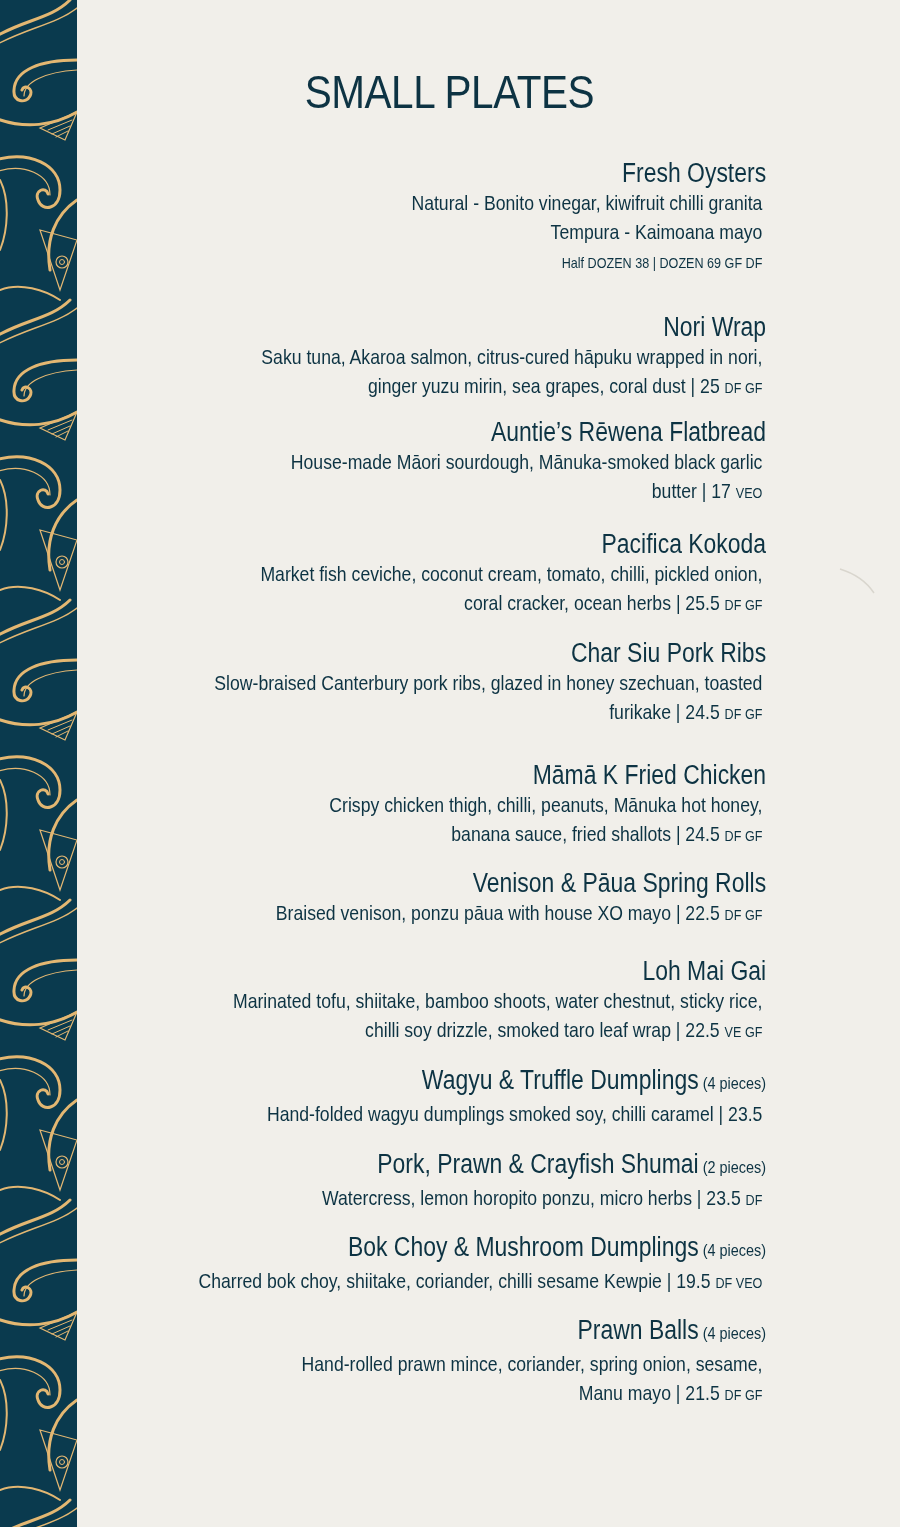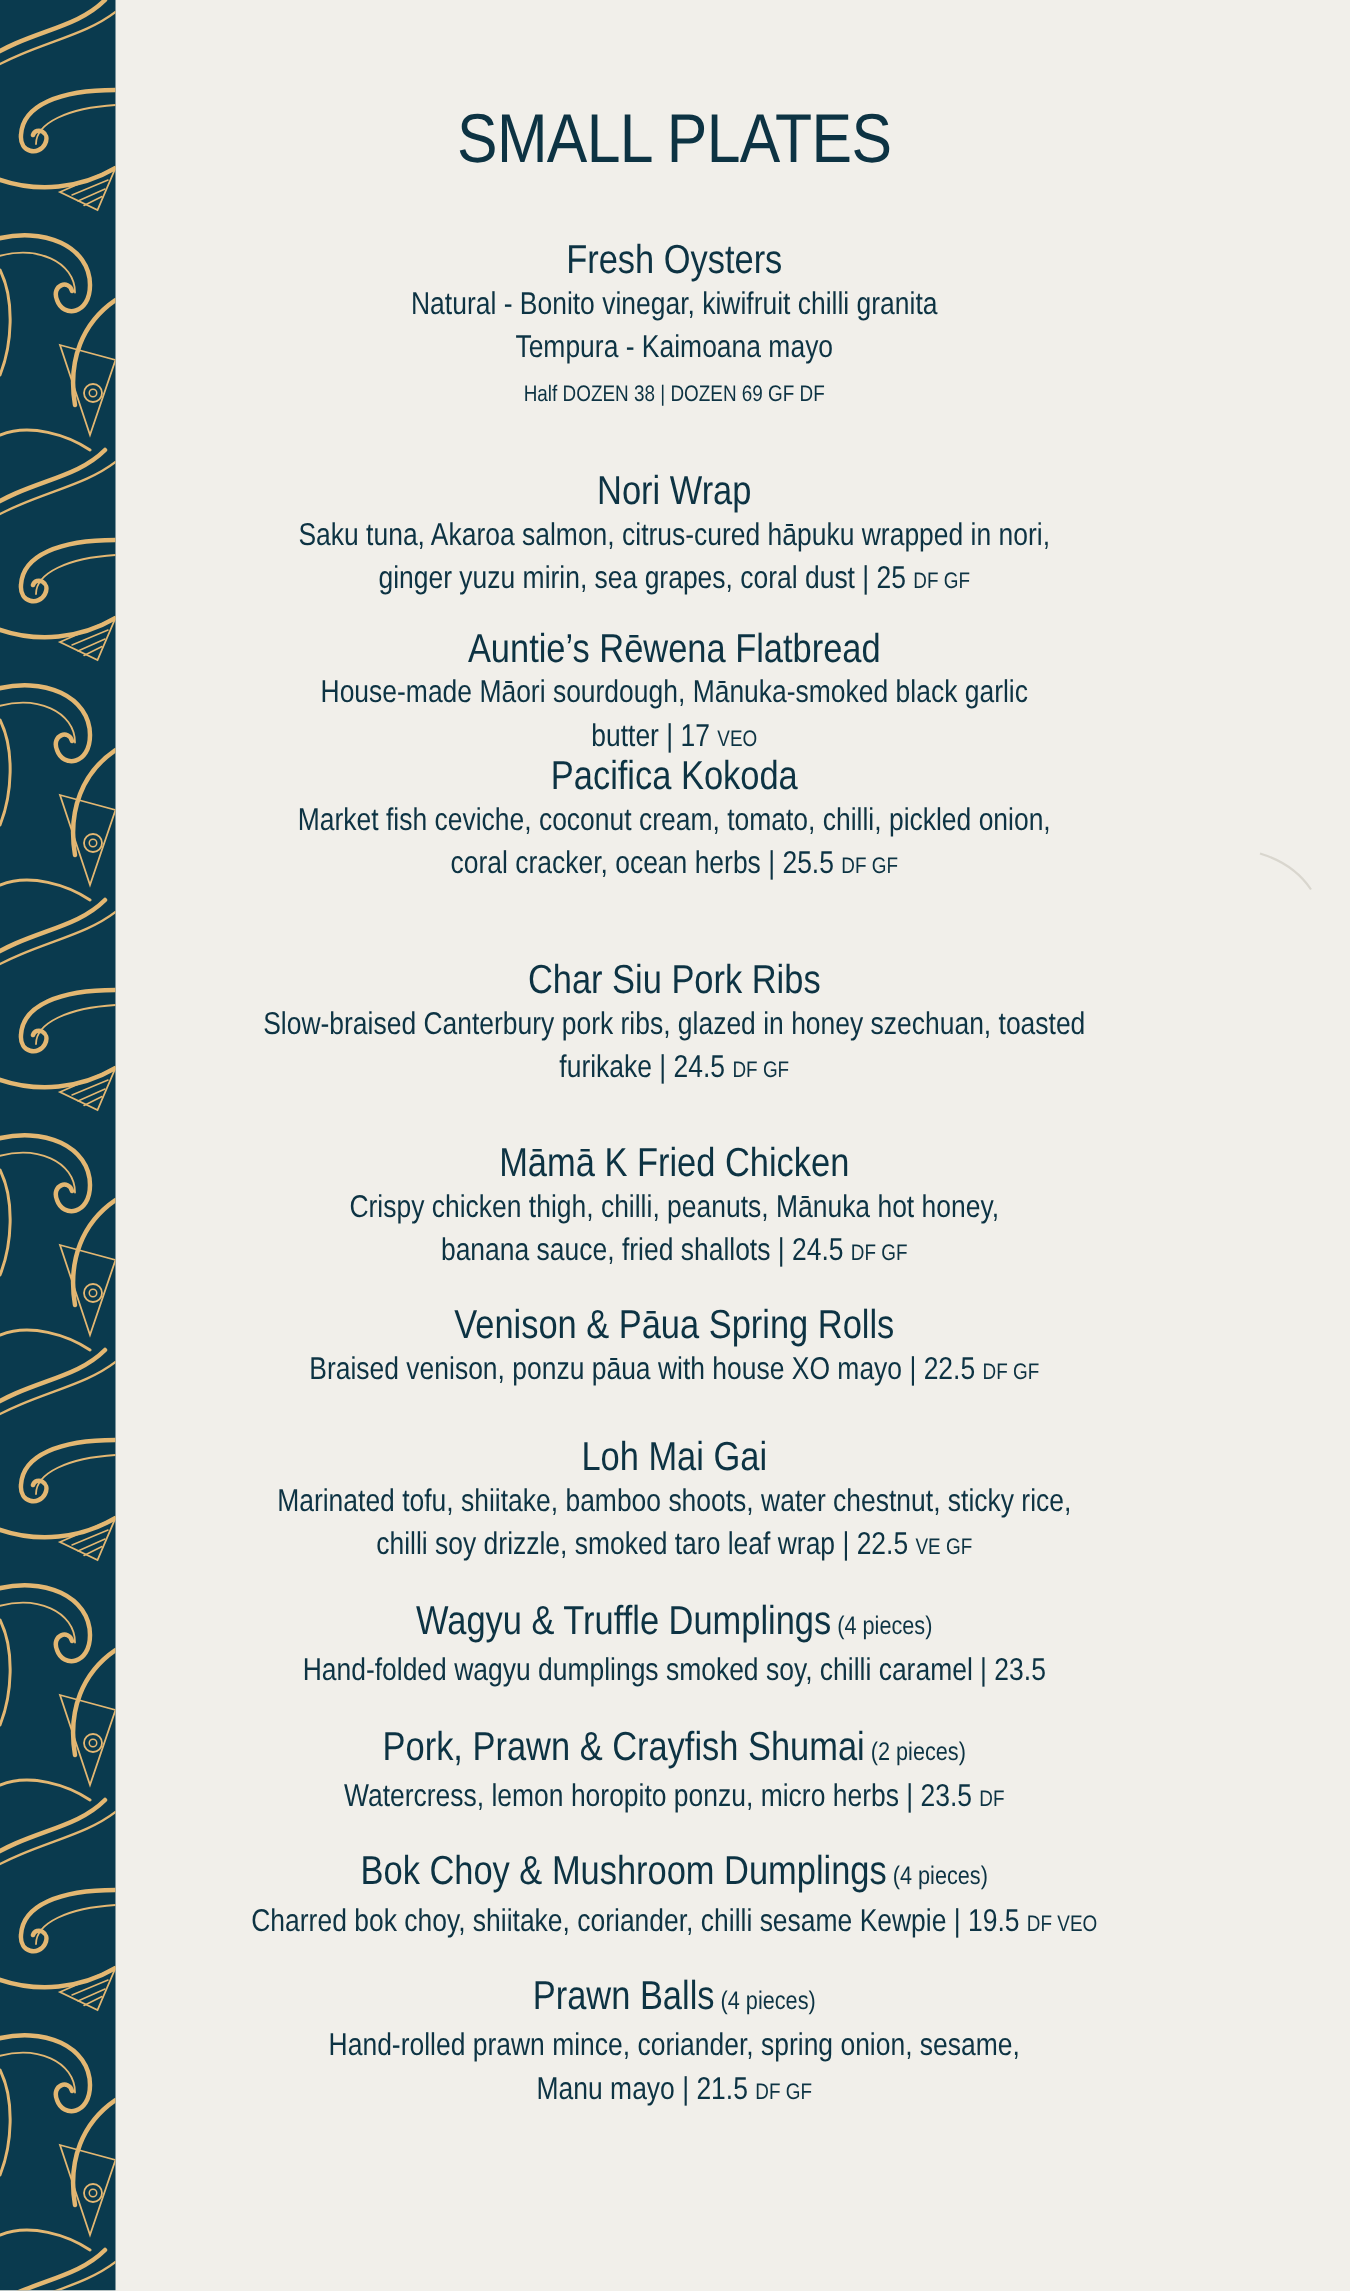--- a/index.html
+++ b/index.html
@@ -19,21 +19,21 @@
     .content {
       position: absolute; left: 77px; top: 0; width: 823px;
       text-align: center;
     }
     .page-title {
       position: absolute; left: 0; width: 745px; top: 64px;
       font-size: 46px; letter-spacing: -0.5px; font-weight: normal;
       margin: 0; line-height: 56px;
       transform: scaleX(0.88); transform-origin: 372px 0;
     }
-    .item { position: absolute; left: 0; width: 745px; }
+    .item { position: absolute; left: 0; width: 745px; text-align: right; }
     .item-name {
       font-size: 27px; line-height: 30px; white-space: nowrap;
       display: block; transform: scaleX(0.85); transform-origin: center;
     }
     .pieces { font-size: 17px; }
     .desc {
       font-size: 21px; line-height: 29px; white-space: nowrap; display: block;
       transform: scaleX(0.84); transform-origin: center;
     }
     .tags { font-size: 15px; }
@@ -87,21 +87,21 @@
     <span class="desc"><span>Saku tuna, Akaroa salmon, citrus-cured hāpuku wrapped in nori,</span></span>
     <span class="desc"><span>ginger yuzu mirin, sea grapes, coral dust | 25 </span><span class="tags">DF GF</span></span>
   </div>
 
   <div class="item" style="top:417px">
     <span class="item-name"><span>Auntie’s Rēwena Flatbread</span></span>
     <span class="desc"><span>House-made Māori sourdough, Mānuka-smoked black garlic</span></span>
     <span class="desc"><span>butter | 17 </span><span class="tags">VEO</span></span>
   </div>
 
-  <div class="item" style="top:502px">
+  <div class="item" style="top:529px">
     <span class="item-name"><span>Pacifica Kokoda</span></span>
     <span class="desc"><span>Market fish ceviche, coconut cream, tomato, chilli, pickled onion,</span></span>
     <span class="desc"><span>coral cracker, ocean herbs | 25.5 </span><span class="tags">DF GF</span></span>
   </div>
 
   <div class="item" style="top:638px">
     <span class="item-name"><span>Char Siu Pork Ribs</span></span>
     <span class="desc"><span>Slow-braised Canterbury pork ribs, glazed in honey szechuan, toasted</span></span>
     <span class="desc"><span>furikake | 24.5 </span><span class="tags">DF GF</span></span>
   </div>

